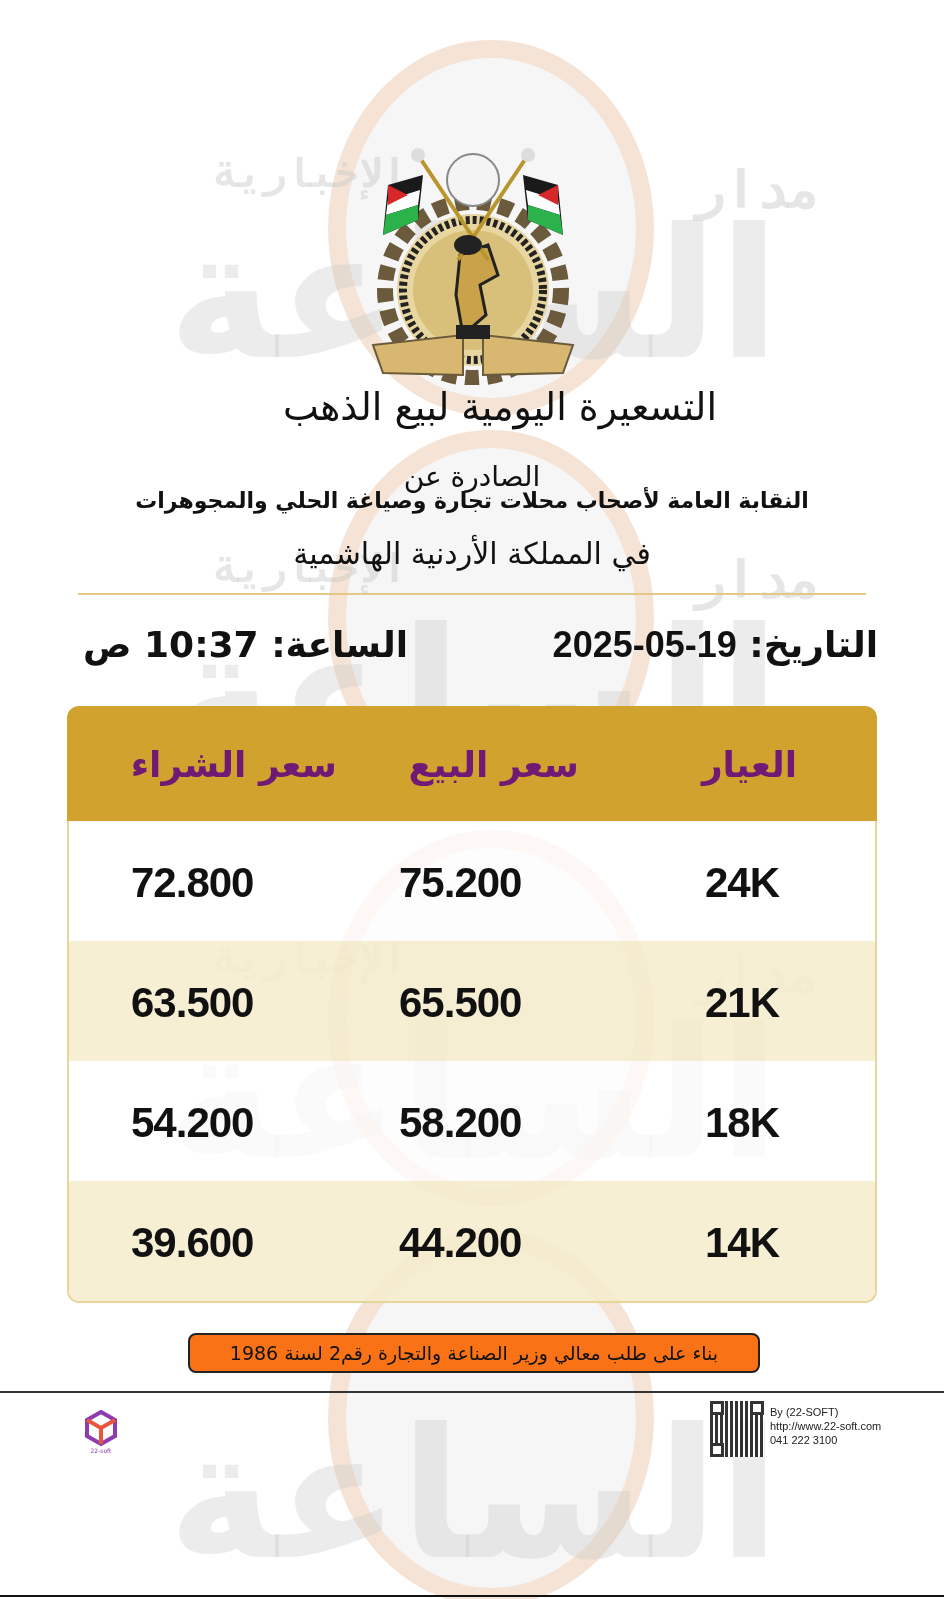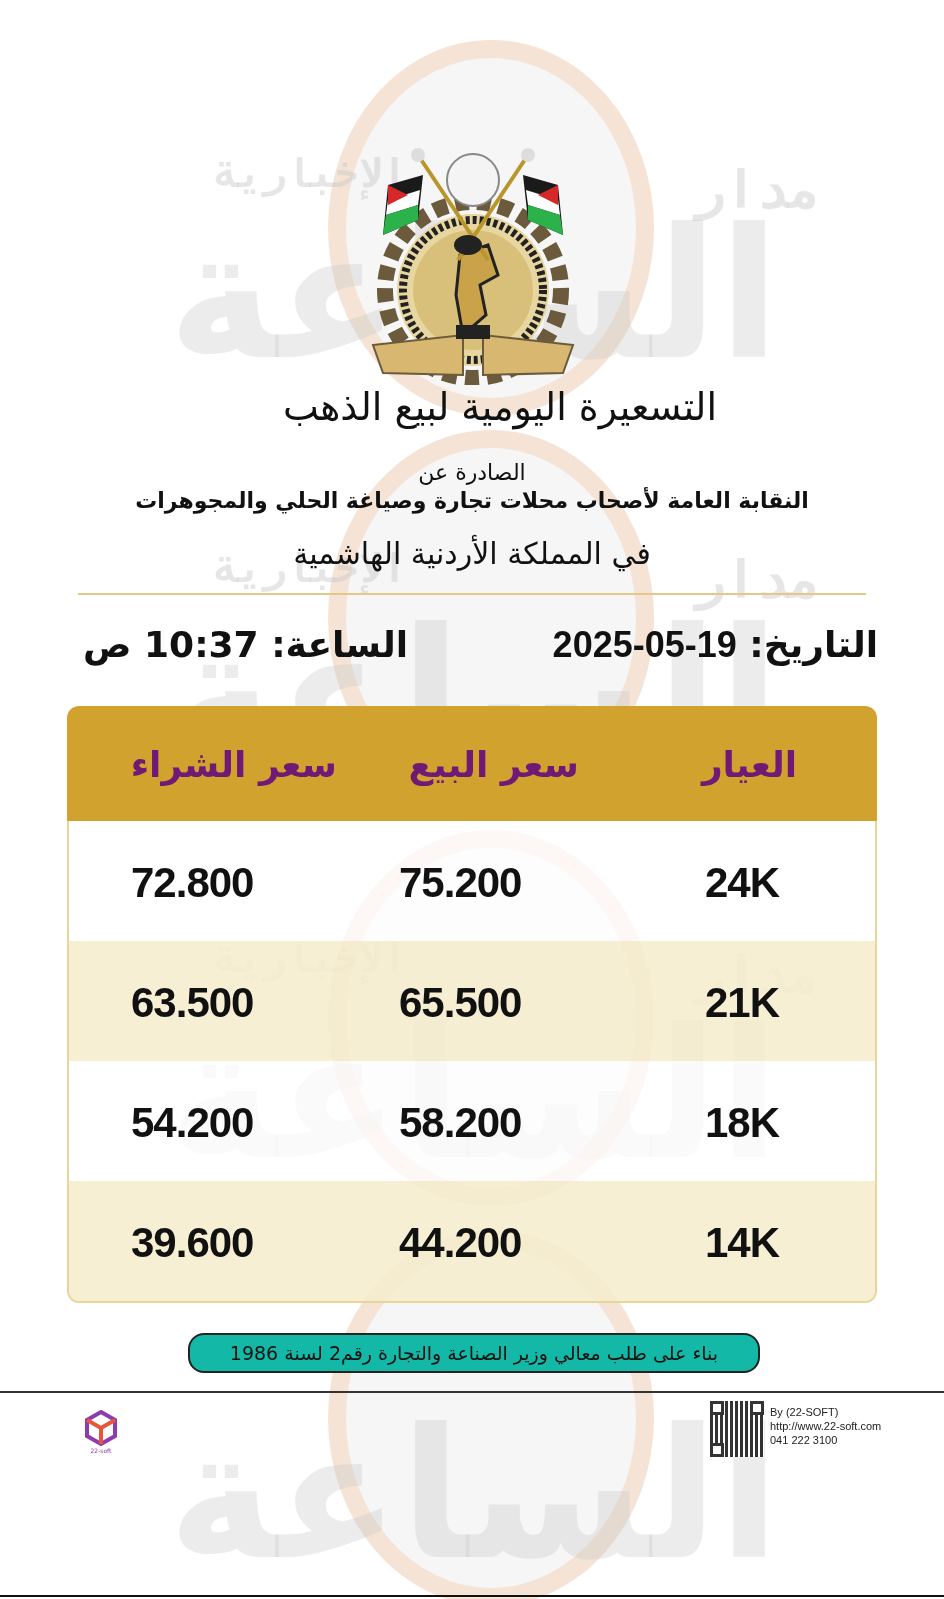--- a/index.html
+++ b/index.html
@@ -12,42 +12,42 @@
     width:290px; height:340px; border-radius:50%;
     border:18px solid rgba(244,180,130,0.28);
     background:rgba(236,236,236,0.45);
     left:328px;
   }
   .wm-text-big { font-family:"DejaVu Sans", sans-serif; font-weight:bold; font-size:180px; color:rgba(200,200,200,0.35); left:180px; width:600px; text-align:center; direction:rtl; }
   .wm-text-sm { font-family:Liberation Mono, monospace; font-weight:bold; font-size:40px; color:rgba(200,200,200,0.45);margin-left:44px; }
   .content { position:absolute; left:0; top:0; width:944px; height:1599px; }
   .logo { position:absolute; left:368px; top:145px; width:210px; height:240px; }
   .title { position:absolute; top:385px; left:0; width:944px; text-align:center; font-size:38px; direction:rtl; color:#111;padding-left:28px; }
-  .issued { position:absolute; top:460px; left:0; width:944px; text-align:center; font-size:22px; direction:rtl; }
+  .issued { position:absolute; top:460px; left:0; width:944px; text-align:center; font-size:28px; direction:rtl; }
   .syndicate { position:absolute; top:488px; left:0; width:944px; text-align:center; font-size:22px; direction:rtl;font-weight:bold; }
   .kingdom { position:absolute; top:536px; left:0; width:944px; text-align:center; font-size:30px; direction:rtl; }
   .divider { position:absolute; top:593px; left:78px; width:788px; height:2px; background:#e3c888; }
   .datetime { position:absolute; top:624px; left:78px; width:800px; height:50px; direction:rtl; font-weight:bold; font-size:36px; }
   .datetime .date { position:absolute; right:0; top:0; }
   .datetime .time { position:absolute; right:470px; top:0; }
   .table { position:absolute; left:67px; top:706px; width:810px; }
   .thead { height:115px; background:#d1a22e; border-radius:12px 12px 0 0; position:relative; direction:rtl; }
   .thead span { position:absolute; top:38px; font-weight:bold; font-size:36px; color:#701a75; }
   .tbody { border:2px solid #e8d59a; border-top:none; border-radius:0 0 12px 12px; overflow:hidden; }
   .row { height:120px; position:relative; }
   .row.alt { background:rgba(244,236,205,0.85); }
   .row.plain { background:rgba(255,255,255,0.75); }
   .row span { position:absolute; top:38px; font-weight:bold; font-size:42px; font-family:"Liberation Sans", sans-serif; letter-spacing:-1px; }
   .c-karat { left:636px; }
   .c-sell { left:330px; }
   .c-buy { left:62px; }
   .th-karat { right:80px; }
   .th-sell { right:298px; }
   .th-buy { right:540px; }
-  .note { position:absolute; top:1333px; left:188px; width:568px; height:36px; border:2px solid #222; border-radius:16px; direction:rtl; text-align:center; font-size:19px; line-height:36px; background:#14b8a6; }
+  .note { position:absolute; top:1333px; left:188px; width:568px; height:36px; border:2px solid #222; border-radius:8px; direction:rtl; text-align:center; font-size:19px; line-height:36px; background:#f97316; }
   .footer-line { position:absolute; top:1391px; left:0; width:944px; height:2px; background:#333; }
   .soft-logo { position:absolute; left:84px; top:1410px; width:34px; height:44px; }
   .qr { position:absolute; left:710px; top:1401px; width:54px; height:56px; background:
      repeating-linear-gradient(90deg, #111 0 3px, #fff 3px 5px), #111; opacity:.85; }
   .qr .corner { position:absolute; width:14px; height:14px; border:3px solid #111; background:#fff; box-sizing:border-box; }
   .credits { position:absolute; left:770px; top:1405px; font-size:11px; line-height:14px; font-family:"Liberation Sans", sans-serif; color:#222; }
   .bottom-line { position:absolute; bottom:2px; left:0; width:944px; height:2px; background:#111; }
 </style>
 </head>
 <body>

